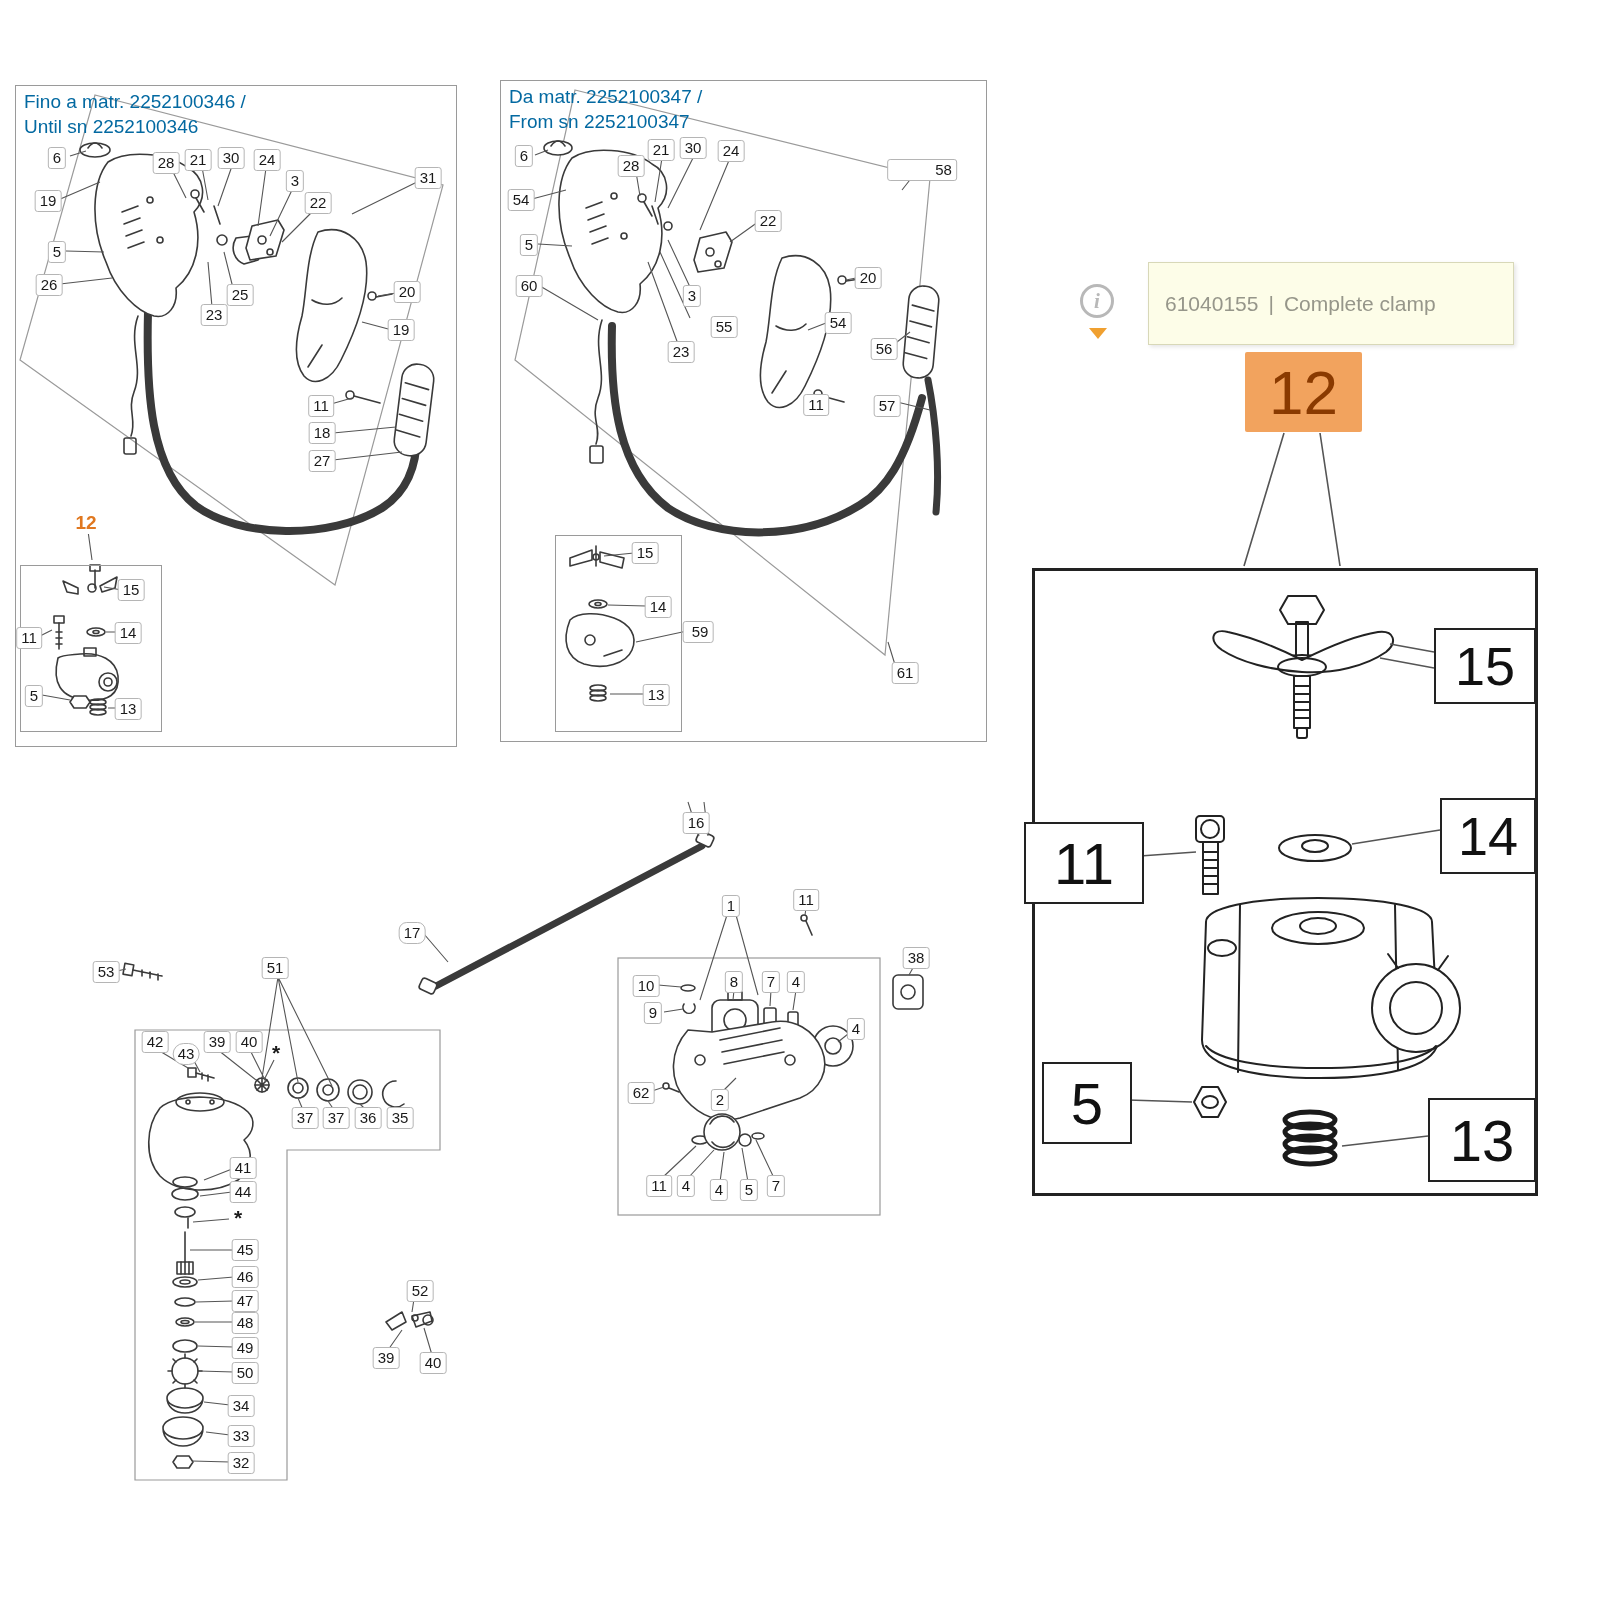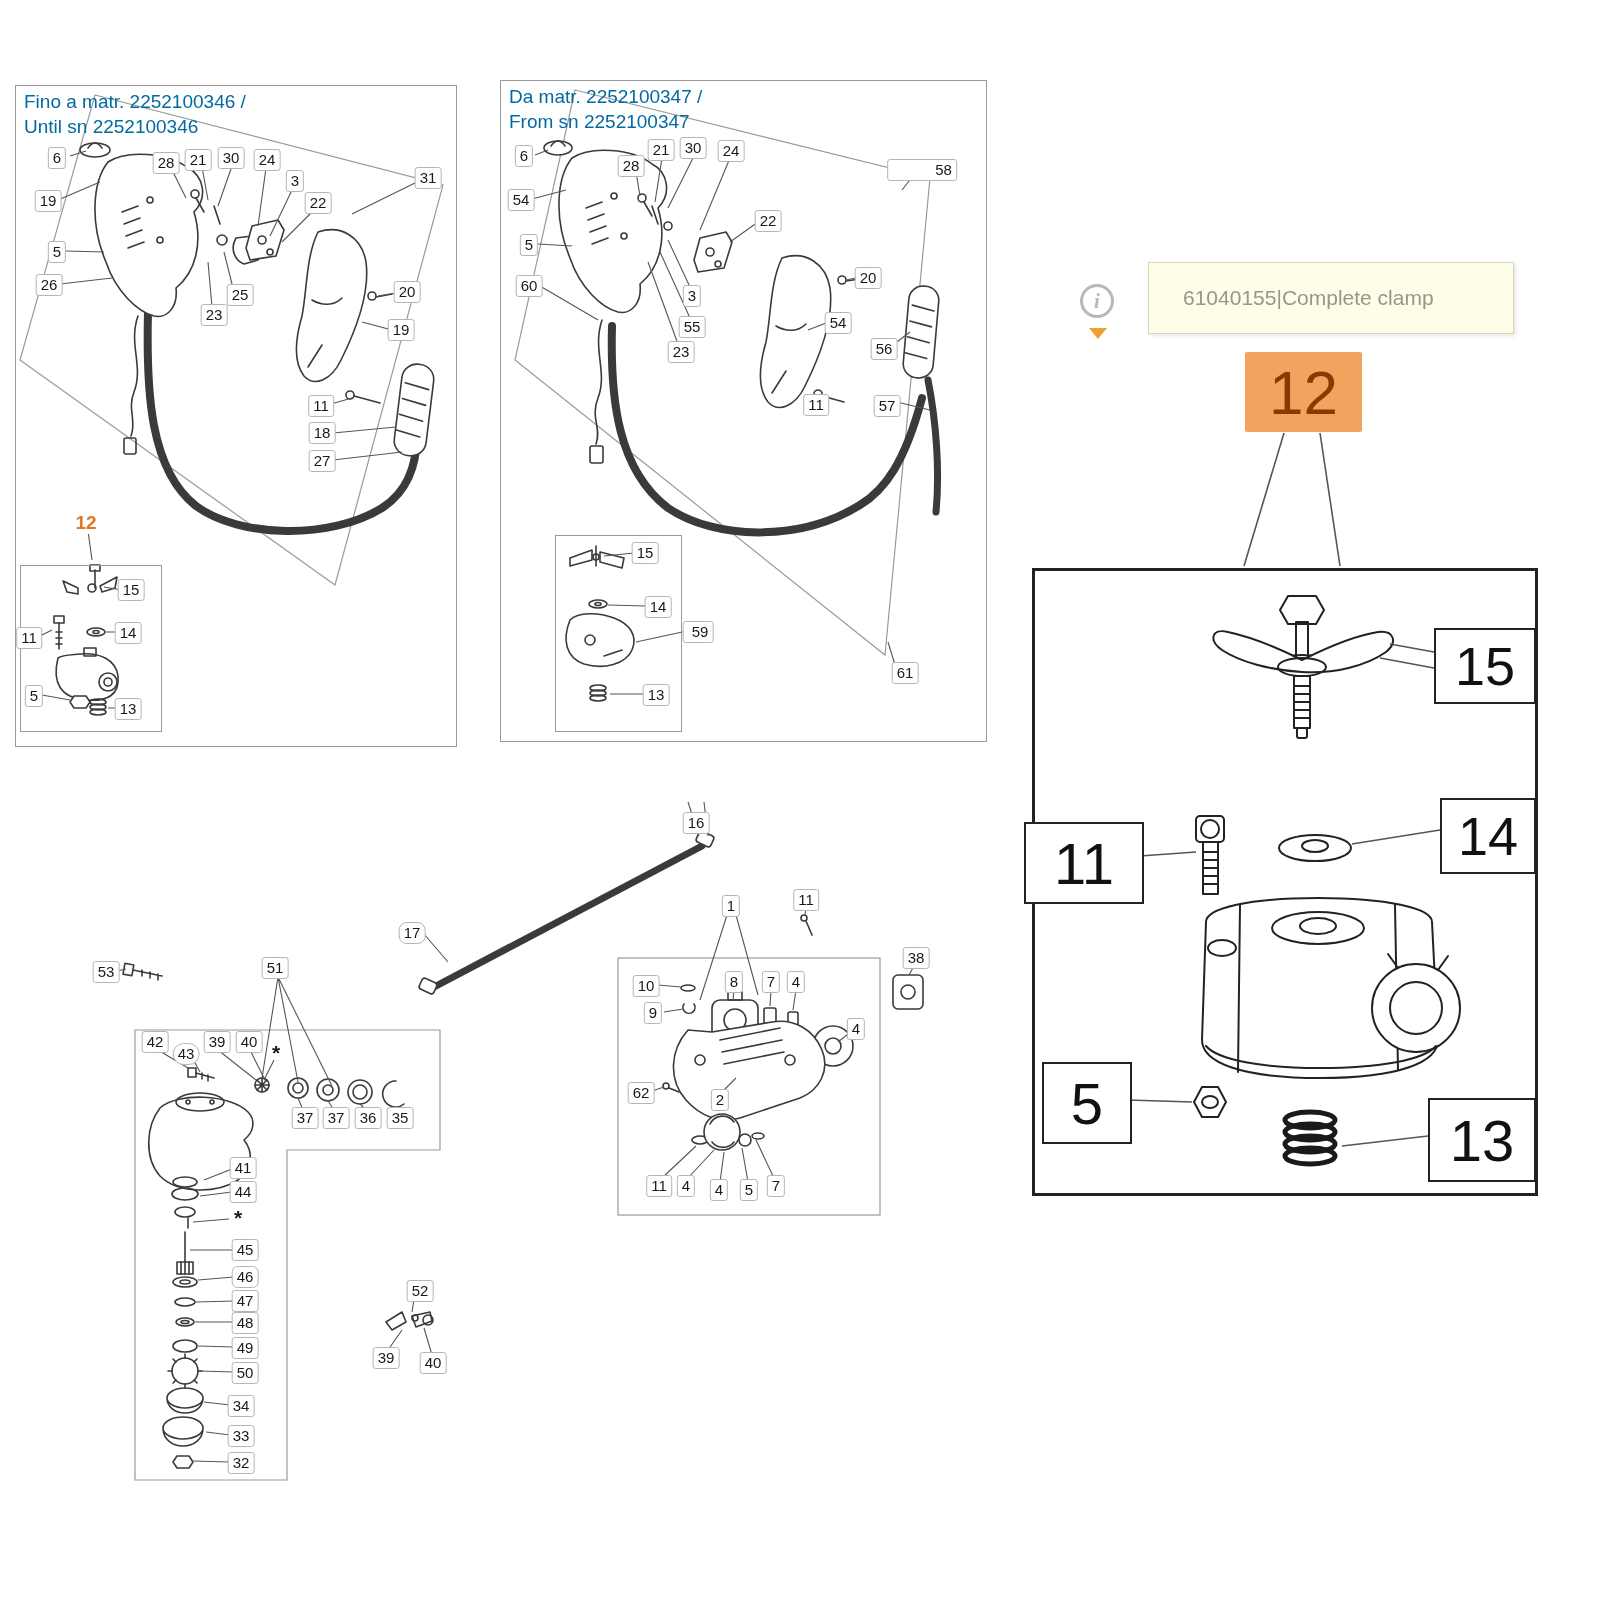--- a/index.html
+++ b/index.html
@@ -28,24 +28,24 @@
   .big-label { position:absolute; border:2px solid #222; background:#fff; color:#111;
                display:flex; align-items:center; justify-content:center; }
 
   .info-icon { position:absolute; left:1080px; top:284px; width:34px; height:34px;
                border:3px solid var(--info_icon); border-radius:50%; color:var(--info_icon);
                font-family:"Liberation Serif", serif; font-style:italic; font-weight:bold; font-size:21px;
                display:flex; align-items:center; justify-content:center; box-sizing:border-box; }
   .info-caret { position:absolute; left:1089px; top:328px; width:0; height:0;
                 border-left:9px solid transparent; border-right:9px solid transparent;
                 border-top:11px solid var(--marker_orange); }
-  .tooltip { position:absolute; left:1148px; top:262px; width:366px; height:72px; box-sizing:border-box;
+  .tooltip { position:absolute; left:1148px; top:262px; width:366px; height:83px; box-sizing:border-box;
              background:var(--tooltip_bg); border:1px solid var(--tooltip_border);
              box-shadow:2px 2px 4px rgba(0,0,0,0.10);
-             display:flex; align-items:center; padding-left:34px; 
+             display:flex; align-items:center; padding-left:16px; gap:10px;
              font-size:21px; color:var(--tooltip_text); }
 
   .selected-badge { position:absolute; left:1245px; top:352px; width:117px; height:80px;
                     background:var(--hl_bg); color:var(--hl_text); border-radius:2px;
                     display:flex; align-items:center; justify-content:center; font-size:62px; }
 </style>
 </head>
 <body>
 
 <div id="root">
@@ -381,21 +381,21 @@
       <div class="callout" style="left: 524px; top: 156px;">6</div>
       <div class="callout" style="left: 631px; top: 166px;">28</div>
       <div class="callout" style="left: 661px; top: 150px;">21</div>
       <div class="callout" style="left: 693px; top: 148px;">30</div>
       <div class="callout" style="left: 731px; top: 151px;">24</div>
       <div class="callout" style="left: 521px; top: 200px;">54</div>
       <div class="callout" style="left: 529px; top: 245px;">5</div>
       <div class="callout" style="left: 529px; top: 286px;">60</div>
       <div class="callout" style="left: 768px; top: 221px;">22</div>
       <div class="callout" style="left: 692px; top: 296px;">3</div>
-      <div class="callout" style="left: 692px; top: 327px; text-align: right;">55</div>
+      <div class="callout" style="left: 724px; top: 327px; text-align: right;">55</div>
       <div class="callout" style="left: 681px; top: 352px;">23</div>
       <div class="callout" style="left: 868px; top: 278px;">20</div>
       <div class="callout" style="left: 838px; top: 323px;">54</div>
       <div class="callout" style="left: 922px; top: 170px; padding-left: 47px;">58</div>
       <div class="callout" style="left: 884px; top: 349px;">56</div>
       <div class="callout" style="left: 887px; top: 406px;">57</div>
       <div class="callout" style="left: 816px; top: 405px;">11</div>
       <div class="callout" style="left: 645px; top: 553px;">15</div>
       <div class="callout" style="left: 658px; top: 607px;">14</div>
       <div class="callout" style="left: 698px; top: 632px; padding-left: 8px;">59</div>
@@ -413,21 +413,21 @@
       <div class="callout" style="left: 249px; top: 1042px;">40</div>
       <div class="callout star" style="left: 276px; top: 1053px;">*</div>
       <div class="callout" style="left: 305px; top: 1118px;">37</div>
       <div class="callout" style="left: 336px; top: 1118px;">37</div>
       <div class="callout" style="left: 368px; top: 1118px;">36</div>
       <div class="callout" style="left: 400px; top: 1118px;">35</div>
       <div class="callout" style="left: 243px; top: 1168px;">41</div>
       <div class="callout" style="left: 243px; top: 1192px;">44</div>
       <div class="callout star" style="left: 238px; top: 1218px;">*</div>
       <div class="callout" style="left: 245px; top: 1250px;">45</div>
-      <div class="callout" style="left: 245px; top: 1277px; border-radius: 6px;">46</div>
+      <div class="callout" style="left: 245px; top: 1277px;">46</div>
       <div class="callout" style="left: 245px; top: 1301px;">47</div>
       <div class="callout" style="left: 245px; top: 1323px;">48</div>
       <div class="callout" style="left: 245px; top: 1348px;">49</div>
       <div class="callout" style="left: 245px; top: 1373px;">50</div>
       <div class="callout" style="left: 241px; top: 1406px;">34</div>
       <div class="callout" style="left: 241px; top: 1436px;">33</div>
       <div class="callout" style="left: 241px; top: 1463px;">32</div>
       <div class="callout" style="left: 420px; top: 1291px;">52</div>
       <div class="callout" style="left: 386px; top: 1358px;">39</div>
       <div class="callout" style="left: 433px; top: 1363px;">40</div>

